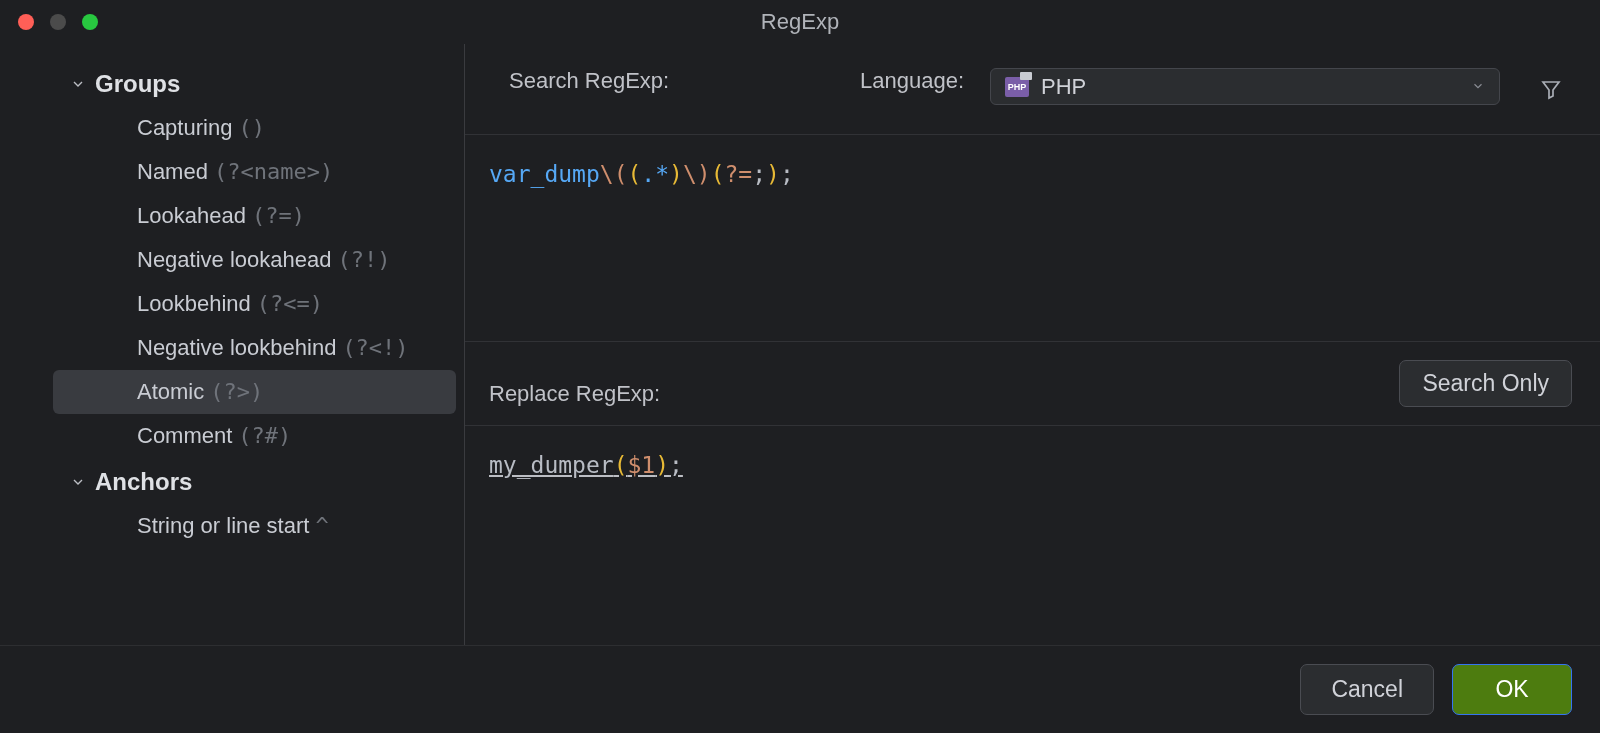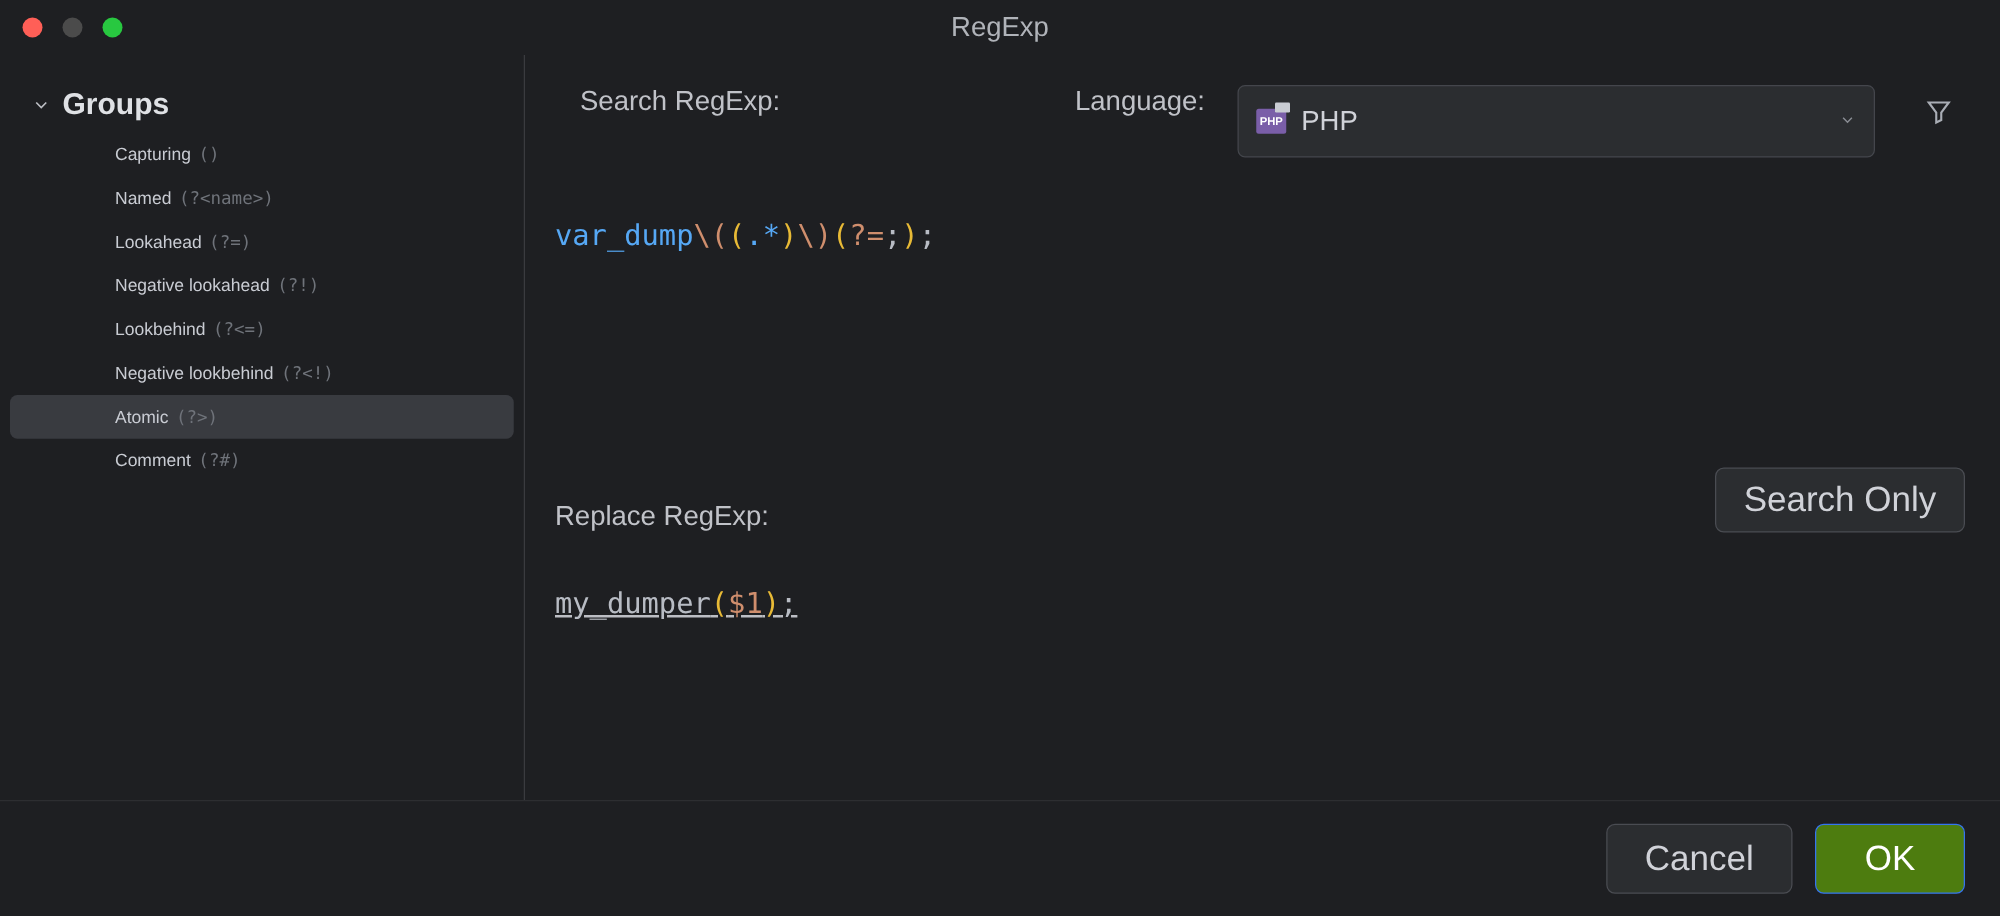--- a/index.html
+++ b/index.html
@@ -42,40 +42,41 @@
   .content {
     flex: 1;
     display: flex;
     min-height: 0;
   }
   .sidebar {
     width: 420px;
     border-right: 1px solid #3a3b3f;
     padding: 18px 8px 0 8px;
     overflow-y: auto;
+    margin-left: 45px;
   }
   .tree-group {
     margin-bottom: 2px;
   }
   .group-header {
     display: flex;
     align-items: center;
     gap: 8px;
     padding: 8px 8px 8px 16px;
     cursor: pointer;
     color: #dfe1e5;
     font-size: 24px;
     font-weight: 600;
   }
   .chev { width: 18px; height: 18px; display: inline-flex; align-items: center; justify-content: center; }
   .tree-item {
     padding: 9px 8px 9px 84px;
     cursor: pointer;
     border-radius: 6px;
-    font-size: 14px;
+    font-size: 22px;
     color: #c9ccd3;
     white-space: nowrap;
   }
   .tree-item.selected {
     background: #393b40;
   }
   .syntax-hint { color: #6f737a; margin-left: 6px; font-family: ui-monospace, Menlo, Consolas, monospace; }
   .main {
     flex: 1;
     display: flex;
@@ -86,21 +87,21 @@
     display: flex;
     align-items: flex-start;
     padding: 24px 28px 24px 44px;
     gap: 20px;
   }
   .toolbar-label { color: #c0c2c8; font-size: 22px; white-space: nowrap; }
   .spacer { flex: 1; }
   .lang-label { color: #c0c2c8; font-size: 22px; margin-right: 6px; }
   .lang-select {
     flex: 0 0 510px;
-    height: 58px;
+    height: 37px;
     background: #2b2d30;
     border: 1px solid #44464c;
     border-radius: 6px;
     display: flex;
     align-items: center;
     padding: 0 14px;
     cursor: pointer;
   }
   .php-badge {
     width: 24px; height: 20px;
@@ -155,21 +156,21 @@
     align-items: flex-end;
     padding: 18px 28px 18px 24px;
   }
   .replace-bar .label { color: #c0c2c8; font-size: 22px; }
   .btn {
     background: #2b2d30;
     border: 1px solid #4a4c52;
     color: #d0d2d8;
     border-radius: 7px;
     padding: 9px 22px;
-    font-size: 28px;
+    font-size: 23px;
     cursor: pointer;
   }
   .btn.primary {
     background: #4d7c0f;
     border-color: #3574f0;
     color: #fff;
   }
   .footer {
     border-top: 1px solid #2d2e31;
     padding: 18px 28px;
@@ -206,20 +207,31 @@
         </div>
         <div class="tree-item"><span>Capturing</span><span class="syntax-hint">()</span></div>
         <div class="tree-item"><span>Named</span><span class="syntax-hint">(?&lt;name&gt;)</span></div>
         <div class="tree-item"><span>Lookahead</span><span class="syntax-hint">(?=)</span></div>
         <div class="tree-item"><span>Negative lookahead</span><span class="syntax-hint">(?!)</span></div>
         <div class="tree-item"><span>Lookbehind</span><span class="syntax-hint">(?&lt;=)</span></div>
         <div class="tree-item"><span>Negative lookbehind</span><span class="syntax-hint">(?&lt;!)</span></div>
         <div class="tree-item selected"><span>Atomic</span><span class="syntax-hint">(?&gt;)</span></div>
         <div class="tree-item"><span>Comment</span><span class="syntax-hint">(?#)</span></div>
       </div>
+      <div class="tree-group">
+        <div class="group-header">
+          <span class="chev">
+            <svg width="16" height="16" viewBox="0 0 24 24" fill="none" stroke="#bcbec4" stroke-width="2">
+              <polyline points="6 9 12 15 18 9"></polyline>
+            </svg>
+          </span>
+          <span>Anchors</span>
+        </div>
+        <div class="tree-item"><span>String or line start</span><span class="syntax-hint">^</span></div>
+      </div>
     </div>
 
   <div class="main">
 
     <div class="toolbar">
       <span class="toolbar-label">Search RegExp:</span>
       <span class="spacer"></span>
       <span class="lang-label">Language:</span>
       <div class="lang-select">
         <span class="php-badge">PHP</span>

